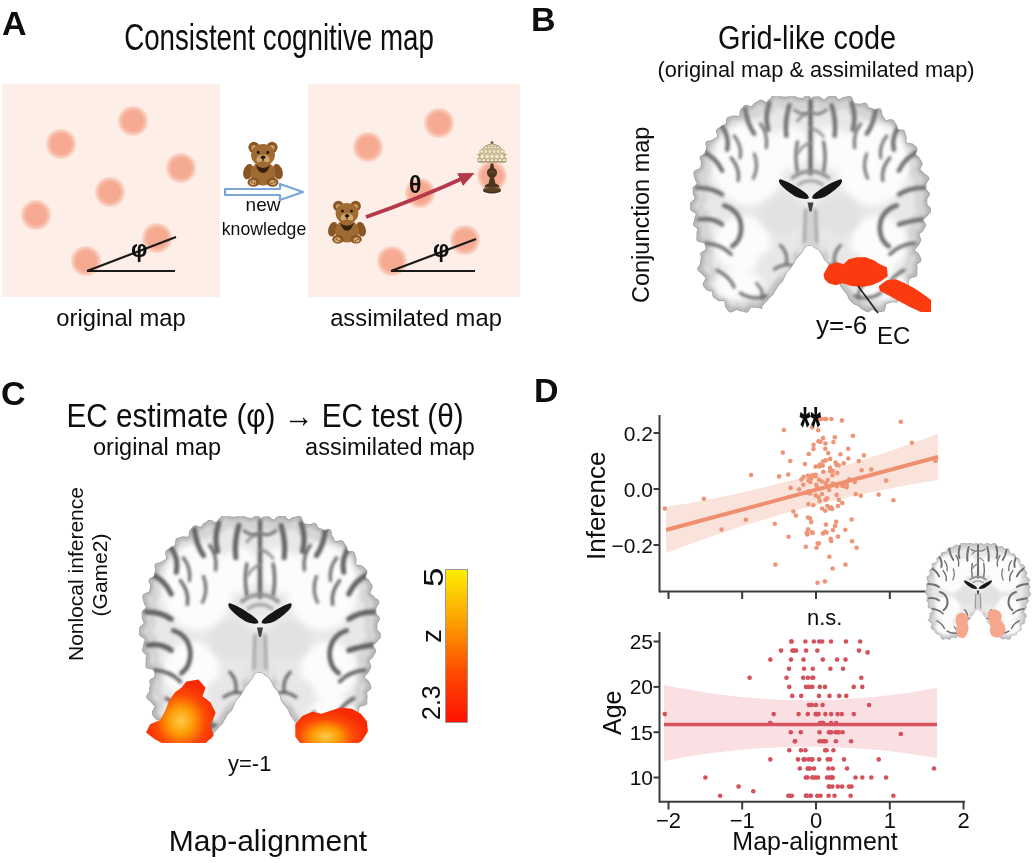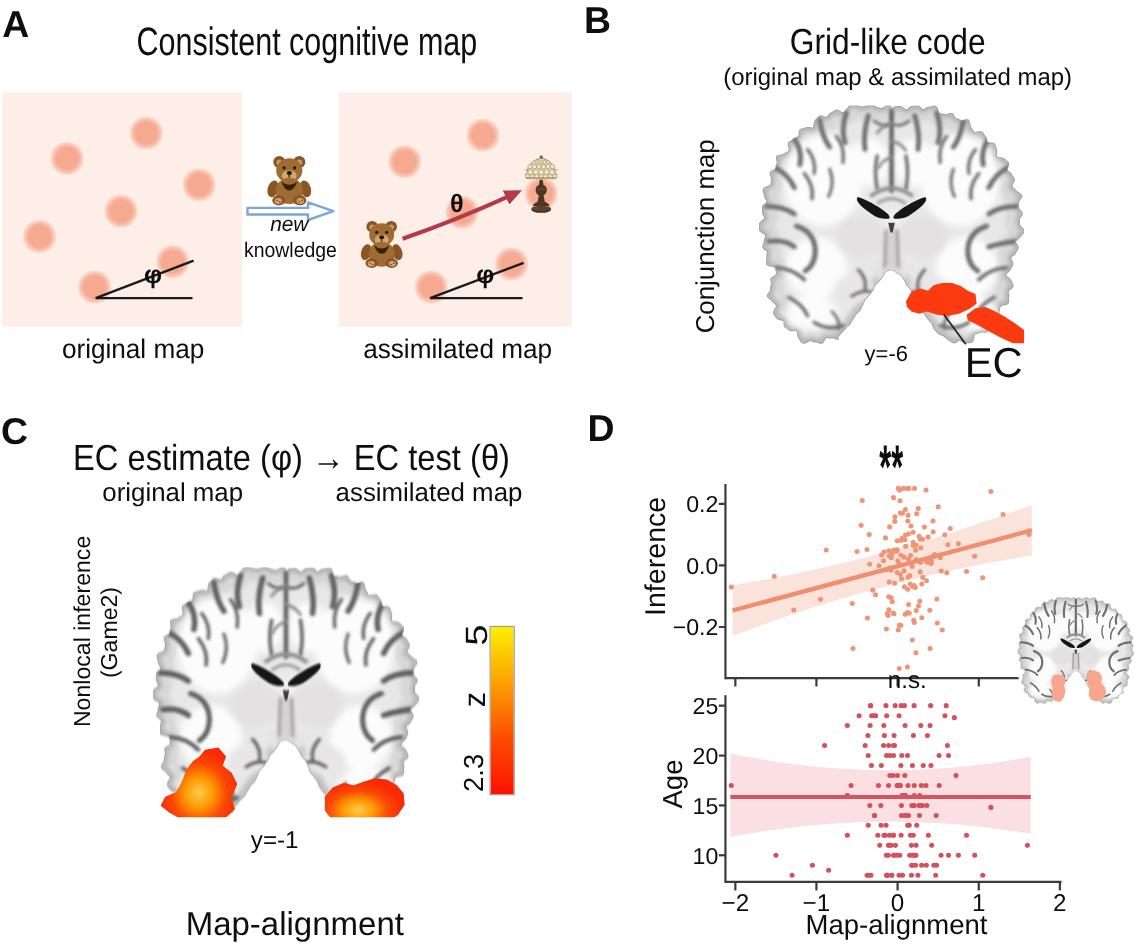--- a/index.html
+++ b/index.html
@@ -71,21 +71,21 @@
  <ellipse cx="32.5" cy="43.5" rx="3.5" ry="2.8" fill="#d2a76e"></ellipse>
  <circle cx="10.3" cy="43" r="0.8" fill="#6b4418"></circle>
           <circle cx="13" cy="44.3" r="0.8" fill="#6b4418"></circle>
  <circle cx="31.3" cy="44.3" r="0.8" fill="#6b4418"></circle>
           <circle cx="34" cy="43" r="0.8" fill="#6b4418"></circle>
 </g>
       </svg></div>
   <svg class="abs" style="left:223px;top:181px;" width="84" height="22" viewBox="0 0 84 22">
     <path d="M2 8 L57 8 L57 3 L80 11 L57 19 L57 14 L2 14 Z" fill="#fff" stroke="#7aa7d8" stroke-width="2.2" stroke-linejoin="round"></path>
   </svg>
-  <div class="abs cx" style="left:263px;top:195px;font-size:19px;transform:translateX(-50%);font-style:italic;">new</div>
+  <div class="abs cx" style="left:263px;top:195px;font-size:19px;transform:translateX(-50%);">new</div>
   <div class="abs cx" style="left:264px;top:219px;font-size:19px;transform:translateX(-50%) scaleX(0.93);">knowledge</div>
 
   <div class="abs cx" style="left:807px;top:21px;font-size:33px;transform:translateX(-50%) scaleX(0.875);">Grid-like code</div>
   <div class="abs cx" style="left:816px;top:59px;font-size:22px;transform:translateX(-50%) scaleX(0.99);">(original map &amp; assimilated map)</div>
   <div class="abs cx" style="left:630px;top:303px;transform:rotate(-90deg);transform-origin:0 0;font-size:23.5px;">Conjunction map</div>
   <div id="brainB" class="abs" style="left:690px;top:96px;width:241px;height:217px;"><svg width="100%" height="100%" viewBox="0 0 240 218" preserveAspectRatio="none">
 <defs>
  <filter id="f1B" x="-20%" y="-20%" width="140%" height="140%">
             <feGaussianBlur stdDeviation="1.4"></feGaussianBlur>
           </filter>
@@ -194,22 +194,22 @@
   <path d="M120,108 L120,152" stroke="#6a6a6a" stroke-width="2.2"></path>
  </g>
 
 </g>
 
  <g fill="#fb3a10">
   <path d="M133,179 L138,170 L146,167 L153,169 L158,164 L166,162 L175,162 L183,165 L189,169 L196,172 L197,181 L190,186 L181,190 L171,192 L161,191 L152,188 L145,190 L138,188 L134,184 Z"></path>
   <path d="M188,191 L196,185 L205,184 L214,188 L223,193 L232,199 L240,205 L243,212 L240,217 L230,217 L219,212 L208,206 L197,200 L189,196 Z"></path>
  </g>
 </svg></div>
-  <div class="abs cx" style="left:786px;top:312px;font-size:20px;text-align:right;">y=-6</div>
-  <div class="abs cx" style="left:877px;top:312px;font-size:38px;">EC</div>
+  <div class="abs cx" style="left:816px;top:312px;font-size:26px;text-align:right;">y=-6</div>
+  <div class="abs cx" style="left:877px;top:324px;font-size:24px;">EC</div>
   <svg class="abs" style="left:850px;top:284px;" width="32" height="32" viewBox="0 0 32 32">
     <line x1="8" y1="2" x2="28" y2="29" stroke="#222" stroke-width="1.6"></line>
   </svg>
 
   <div class="abs cx" style="left:265px;top:399px;font-size:33px;transform:translateX(-50%) scaleX(0.9);">EC estimate (φ) → EC test (θ)</div>
   <div class="abs cx" style="left:157px;top:436px;font-size:23.5px;transform:translateX(-50%);">original map</div>
   <div class="abs cx" style="left:390px;top:436px;font-size:23.5px;transform:translateX(-50%);">assimilated map</div>
   <div class="abs cx" style="left:64px;top:661px;transform:rotate(-90deg);transform-origin:0 0;font-size:21px;line-height:24px;width:172px;text-align:center;">Nonlocal inference<br>(Game2)</div>
   <div id="brainC" class="abs" style="left:139px;top:516px;width:242px;height:227px;"><svg width="100%" height="100%" viewBox="0 0 240 218" preserveAspectRatio="none">
 <defs>
@@ -343,21 +343,21 @@
  </g>
 </svg></div>
   <div class="abs cx" style="left:228px;top:753px;font-size:22px;">y=-1</div>
   <div class="abs cx" style="left:268px;top:826px;font-size:30px;transform:translateX(-50%);">Map-alignment</div>
 
   <div class="abs" style="left:445px;top:569px;width:21px;height:152px;background:linear-gradient(#fdee02,#fca103,#fd4c01,#ff1102);border:1px solid #999;"></div>
   <div class="abs cx" style="left:420px;top:587px;transform:rotate(-90deg) scaleX(1.25);transform-origin:0 0;font-size:28px;">5</div>
   <div class="abs cx" style="left:418px;top:643px;transform:rotate(-90deg);transform-origin:0 0;font-size:28px;">z</div>
   <div class="abs cx" style="left:419px;top:720px;transform:rotate(-90deg);transform-origin:0 0;font-size:25px;">2.3</div>
 
-  <div id="chartTop" class="abs" style="left:560px;top:412px;width:420px;height:215px;"><svg width="420" height="215" viewBox="0 0 420 215" font-family="Liberation Sans, sans-serif">
+  <div id="chartTop" class="abs" style="left:560px;top:387px;width:420px;height:215px;"><svg width="420" height="215" viewBox="0 0 420 215" font-family="Liberation Sans, sans-serif">
  <path d="M106,120 Q242,98 378,47 L378,93 Q242,114 106,166 Z" fill="#fae3da"></path>
  <line x1="99.5" y1="28" x2="99.5" y2="205.5" stroke="#3a3a3a" stroke-width="2"></line>
  <line x1="99.5" y1="204.5" x2="366" y2="204.5" stroke="#3a3a3a" stroke-width="2"></line>
  <line x1="108.5" y1="204.5" x2="108.5" y2="212" stroke="#3a3a3a" stroke-width="2"></line>
         <line x1="182.2" y1="204.5" x2="182.2" y2="212" stroke="#3a3a3a" stroke-width="2"></line>
         <line x1="256.0" y1="204.5" x2="256.0" y2="212" stroke="#3a3a3a" stroke-width="2"></line>
         <line x1="329.8" y1="204.5" x2="329.8" y2="212" stroke="#3a3a3a" stroke-width="2"></line>
         <line x1="93.5" y1="46.0" x2="99.5" y2="46.0" stroke="#3a3a3a" stroke-width="2"></line>
         <line x1="93.5" y1="102.0" x2="99.5" y2="102.0" stroke="#3a3a3a" stroke-width="2"></line>
         <line x1="93.5" y1="158.0" x2="99.5" y2="158.0" stroke="#3a3a3a" stroke-width="2"></line>

